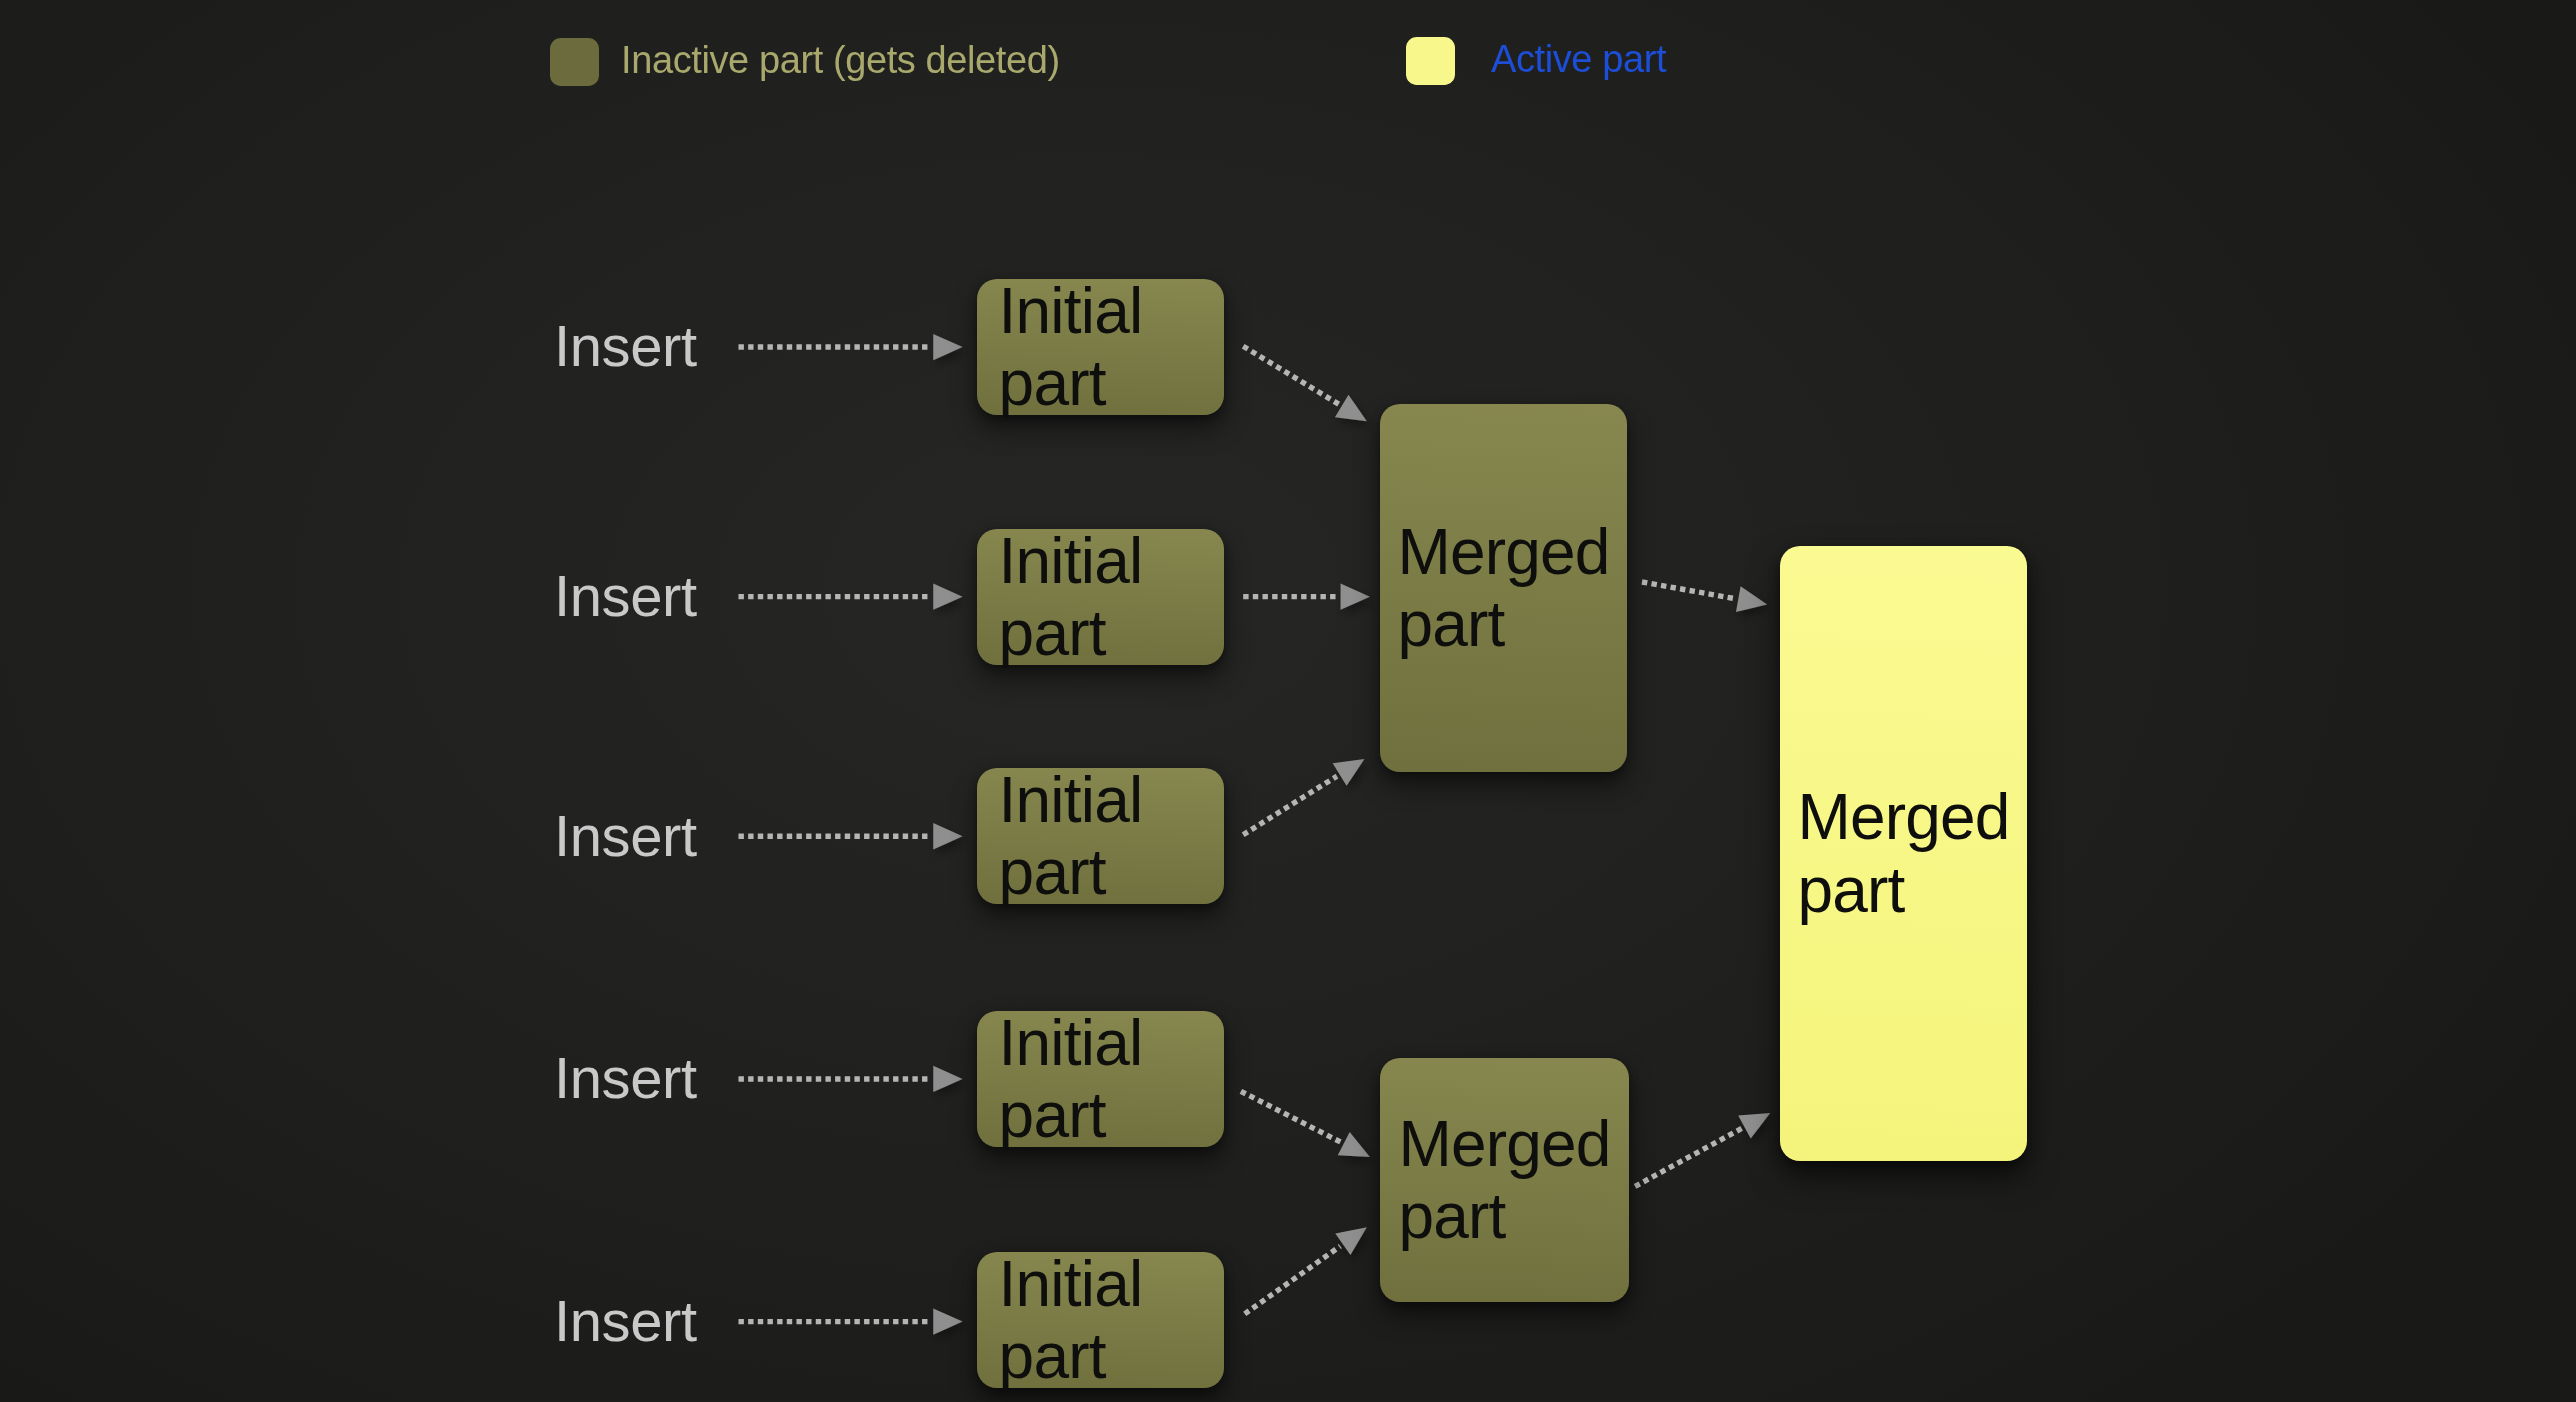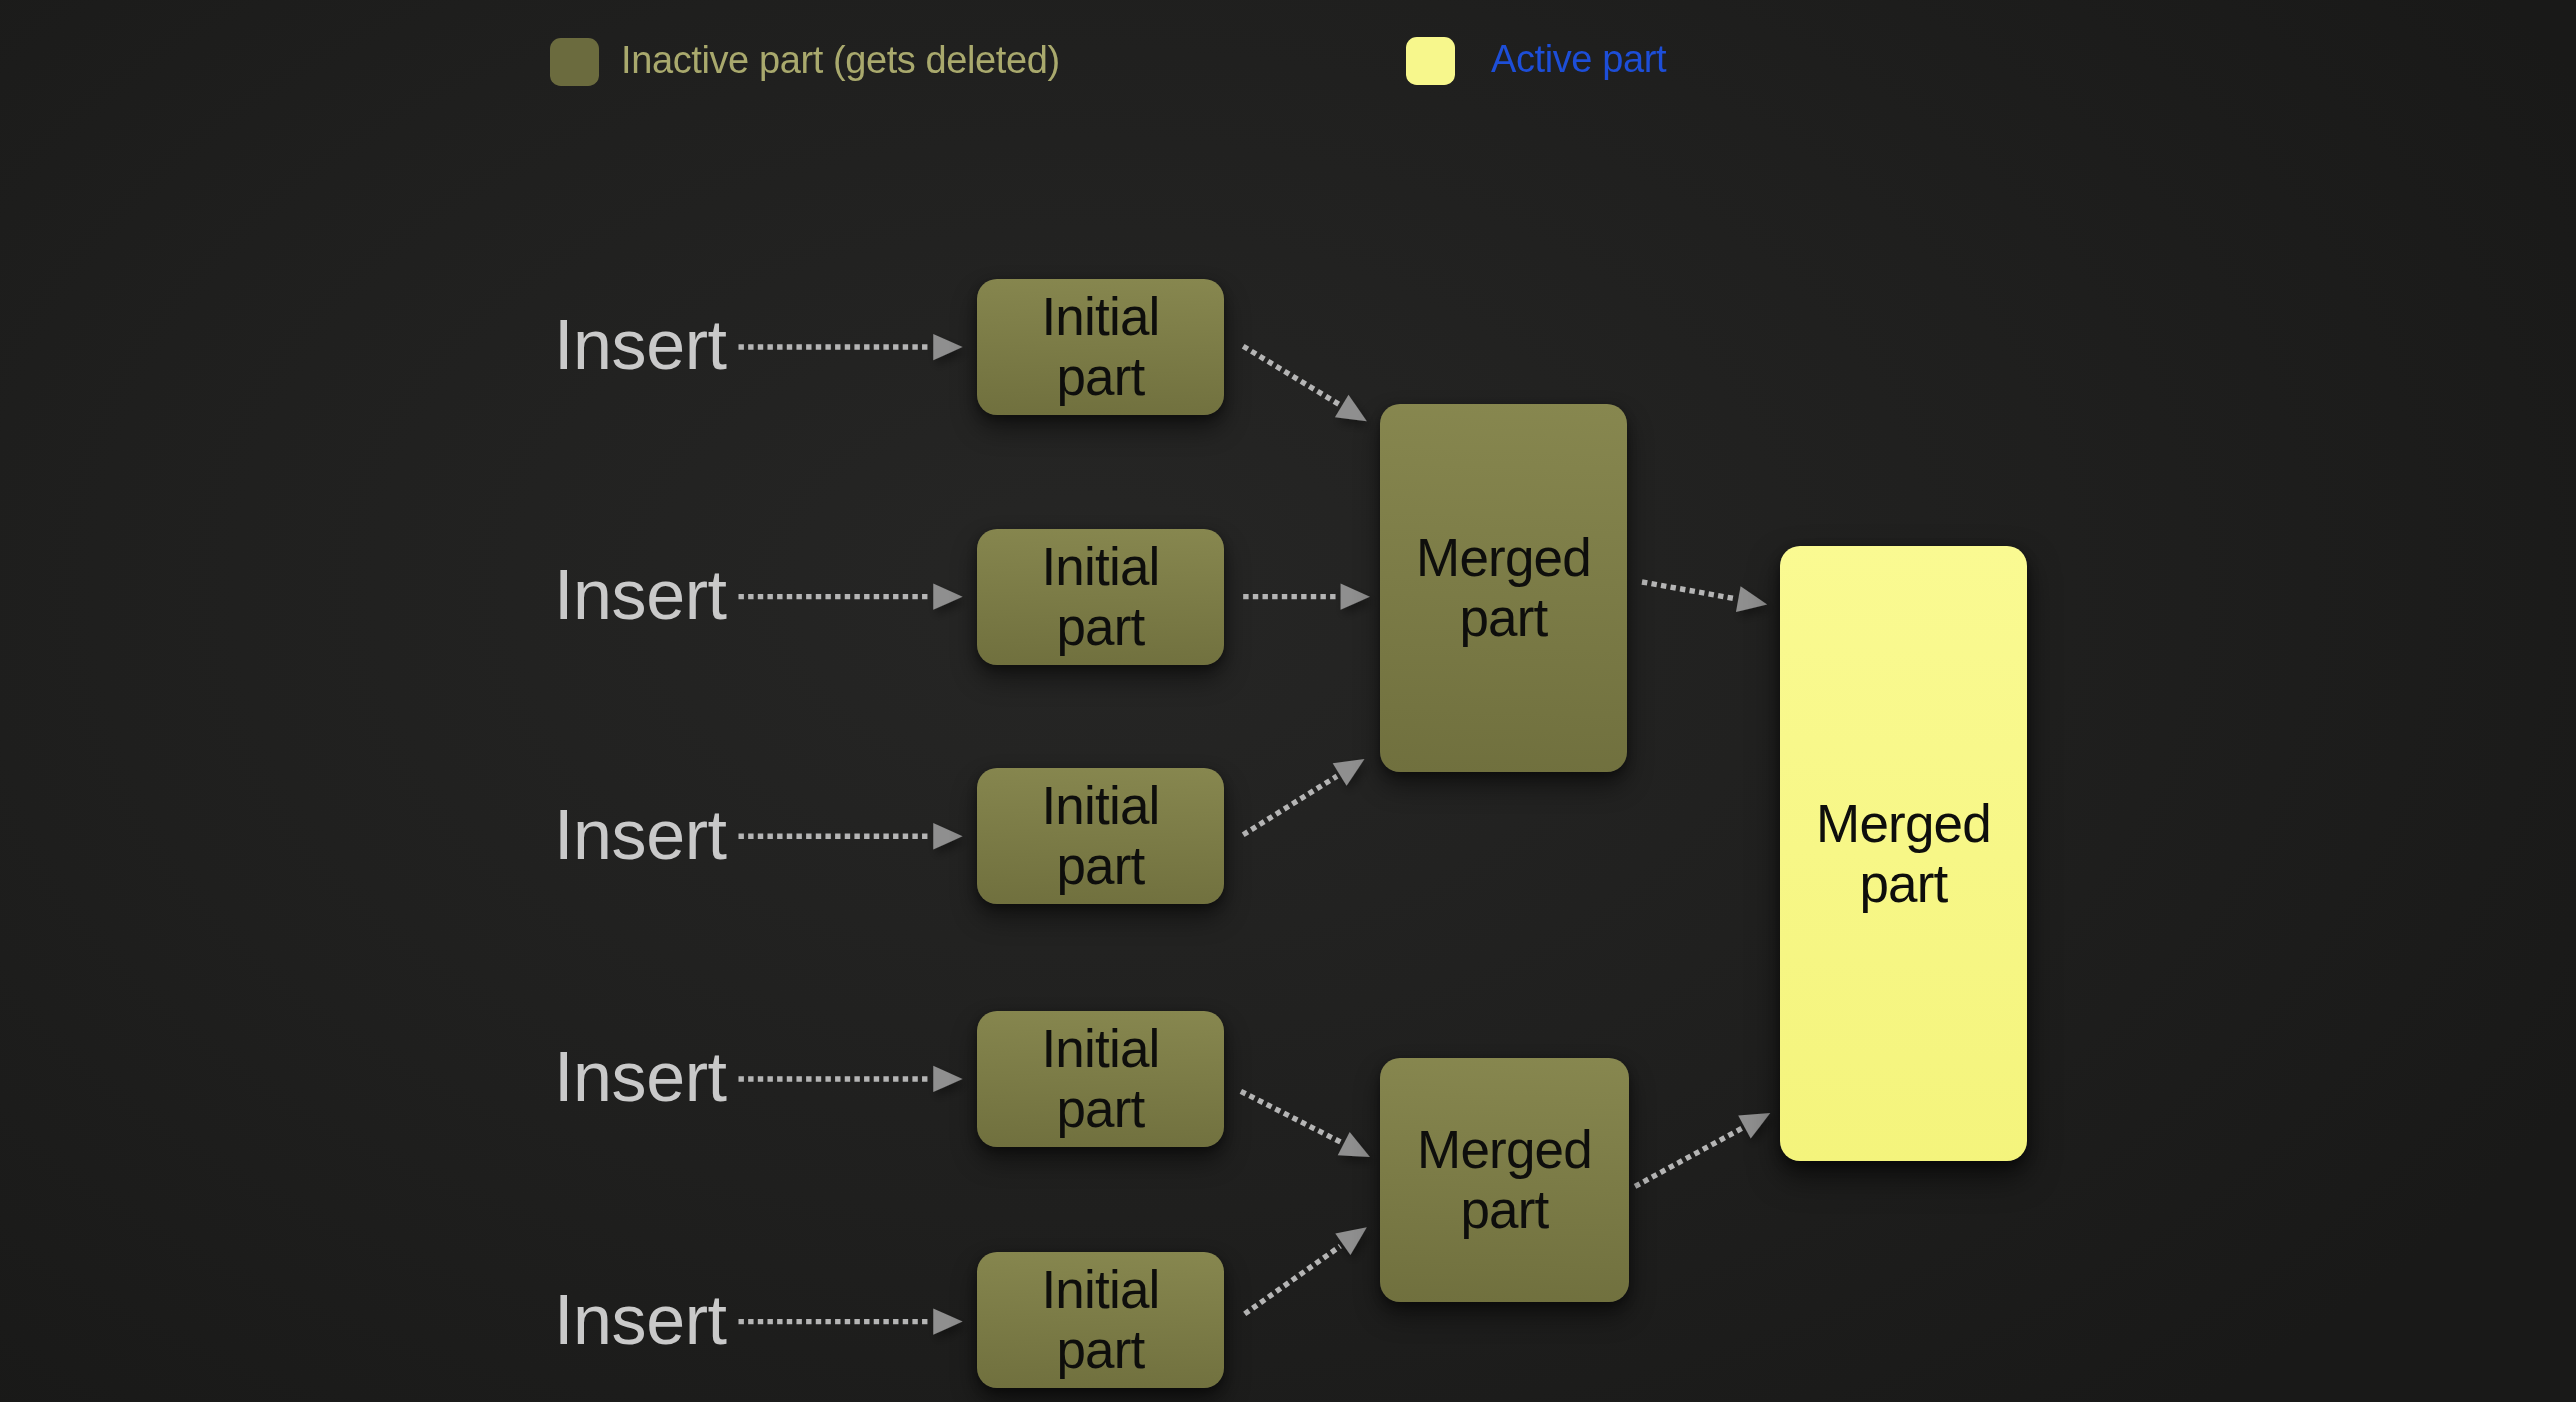--- a/index.html
+++ b/index.html
@@ -32,42 +32,41 @@
     letter-spacing: -0.4px;
     white-space: nowrap;
   }
   
   .node {
     position: absolute;
     border-radius: 20px;
     display: flex;
     align-items: center;
     justify-content: center;
-    text-align: center;
     color: var(--node-text, #0e0e0c);
-    font-size: 53px;
+    font-size: 64px;
     line-height: 1.13;
     letter-spacing: -0.8px;
     padding: 0 21.6px;
     box-sizing: border-box;
   }
   .node-inactive {
     background: linear-gradient(182deg, var(--inactive-top, #87874f) 0%, var(--inactive-bottom, #70703e) 100%);
     box-shadow: 0 14px 26px rgba(0,0,0,0.45), 0 3.9px 9.3px rgba(0,0,0,0.35);
   }
   .node-active {
     background: linear-gradient(182deg, var(--active-top, #fafa92) 0%, var(--active-bottom, #f4f47c) 100%);
     box-shadow: 0 15.5px 31px rgba(0,0,0,0.55), 0 4.6px 10.8px rgba(0,0,0,0.4);
   }
   .insert-label {
     position: absolute;
     left: 554px;
     transform: translateY(-52%);
     color: var(--insert-text, #c9c9c9);
-    font-size: 70px;
+    font-size: 58px;
     letter-spacing: -0.4px;
     white-space: nowrap;
   }
   
   #initial-1 { left: 977px; top: 279px;  width: 247px; height: 136px; }
   #initial-2 { left: 977px; top: 529px;  width: 247px; height: 136px; }
   #initial-3 { left: 977px; top: 768px;  width: 247px; height: 136px; }
   #initial-4 { left: 977px; top: 1011px; width: 247px; height: 136px; }
   #initial-5 { left: 977px; top: 1252px; width: 247px; height: 136px; }
   #insert-1 { top: 347px; }

